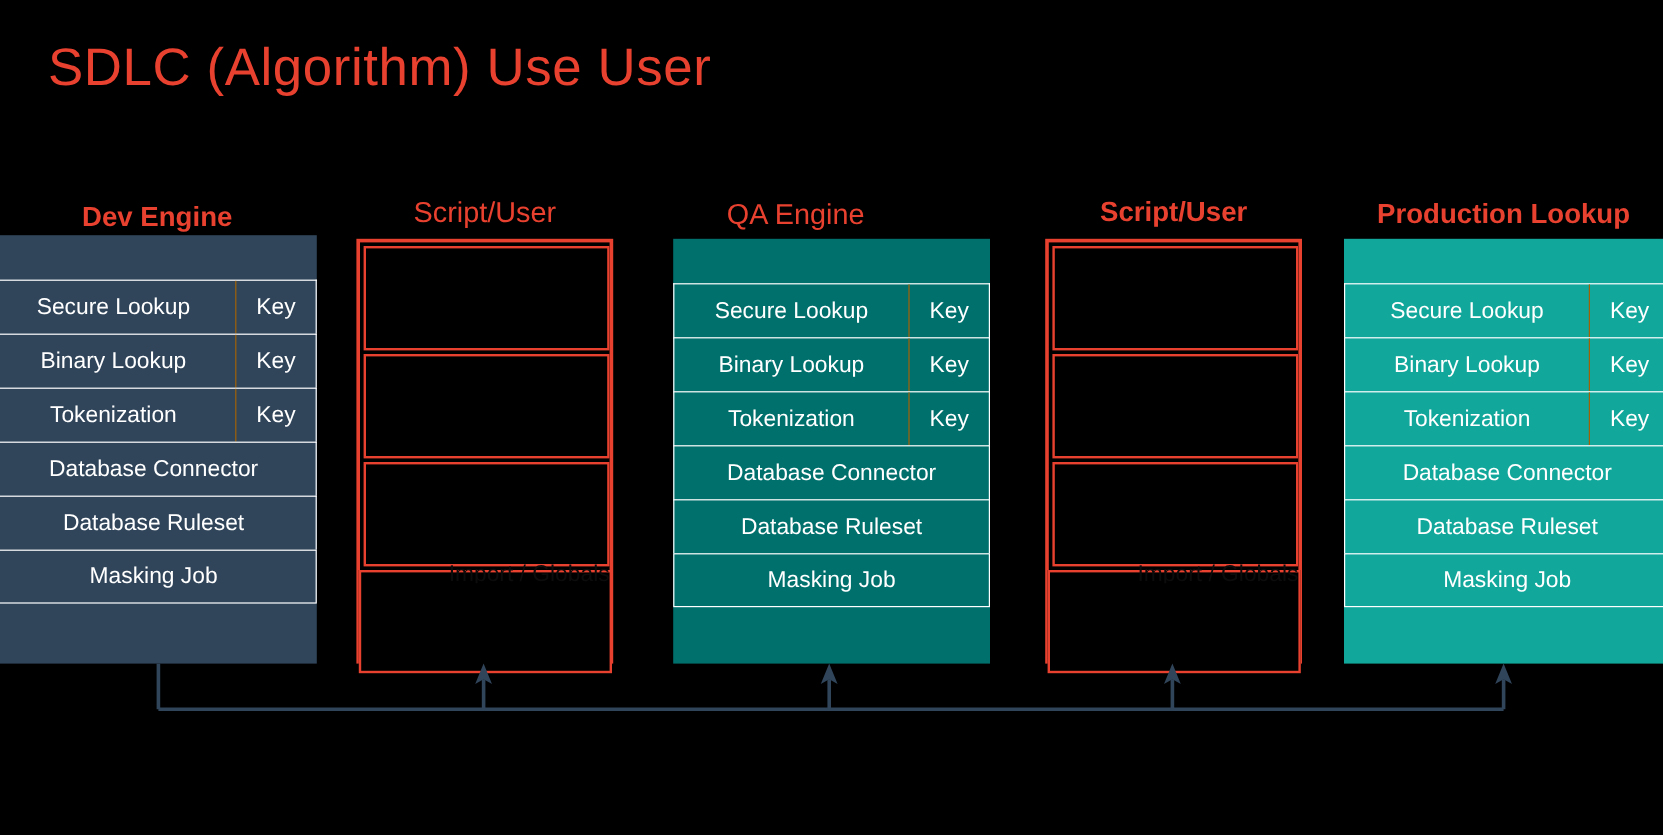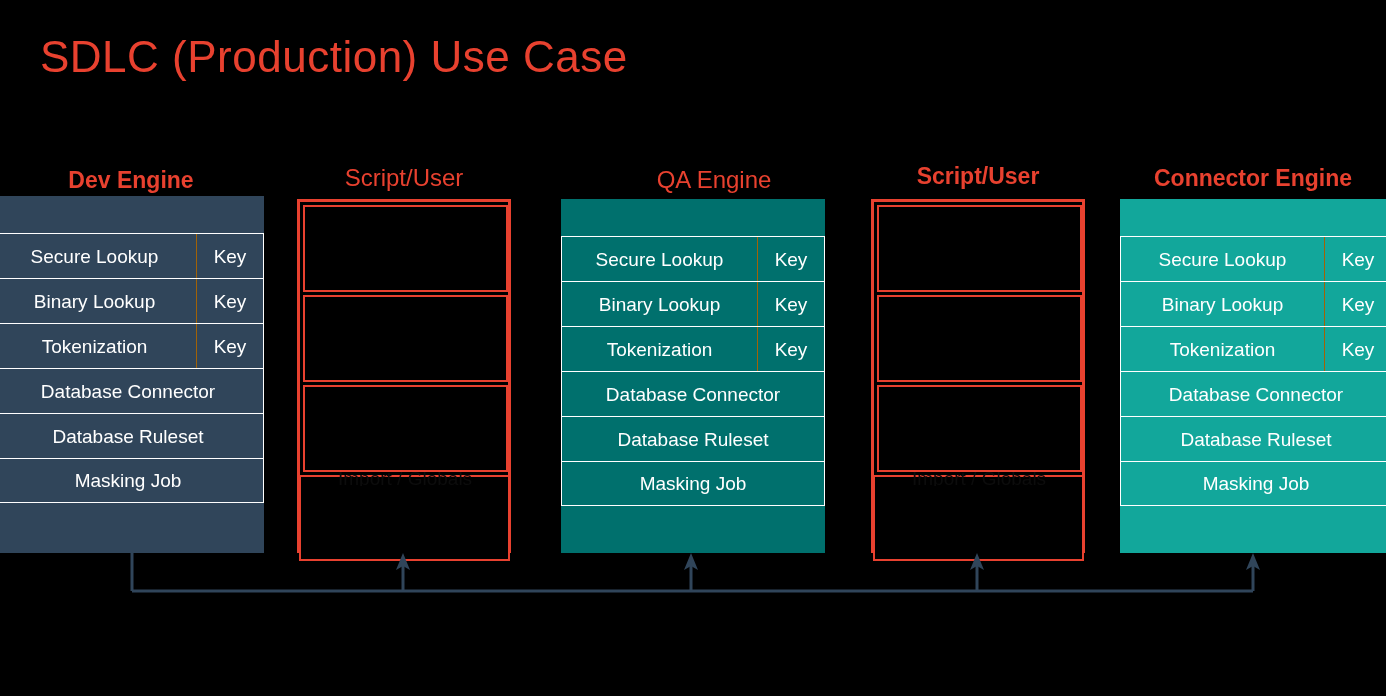--- a/index.html
+++ b/index.html
@@ -61,38 +61,38 @@
     background:#000;
   }
   .script-panel .sbox{
     position:absolute;
     box-sizing:border-box;
     border:2px solid #e8412f;
     background:#000;
   }
   .script-panel .sbox .hidden-label{
     position:absolute; left:0; right:0; top:-9px;
-    text-align:left; font-size:19px; color:#0c0c0c;
+    text-align:right; font-size:19px; color:#0c0c0c;
     white-space:nowrap; overflow:hidden; height:18px;padding-left:37px;
   }
 
   
   #connector{ position:absolute; left:0; top:0; width:1386px; height:696px;
               pointer-events:none; }
 </style>
 </head>
 <body>
 
-<div id="title">SDLC (Production) Use Case</div>
+<div id="title">SDLC (Algorithm) Use User</div>
 
 <div class="col-header" style="left:-14px;  top:167px; width:290px;">Dev Engine</div>
 <div class="col-header" style="left:298px; top:164px; width:212px; font-weight:400; font-size:24px;">Script/User</div>
-<div class="col-header" style="left:582px; top:166px; width:264px; font-weight:400; font-size:24px;">QA Engine</div>
+<div class="col-header" style="left:531px; top:166px; width:264px; font-weight:400; font-size:24px;">QA Engine</div>
 <div class="col-header" style="left:872px; top:163px; width:212px;">Script/User</div>
-<div class="col-header" style="left:1120px; top:165px; width:266px;">Connector Engine</div>
+<div class="col-header" style="left:1120px; top:165px; width:266px;">Production Lookup</div>
 
 <div class="engine-panel" id="panel-dev" style="left:-8px; top:196px; width:272px; height:357px; background:#30455a;">
   <div class="panel-pad-top"></div>
   <div class="rows">
     <div class="row">
       <div class="cell-main">Secure Lookup</div>
       <div class="cell-key">Key</div>
     </div>
     <div class="row">
       <div class="cell-main">Binary Lookup</div>

